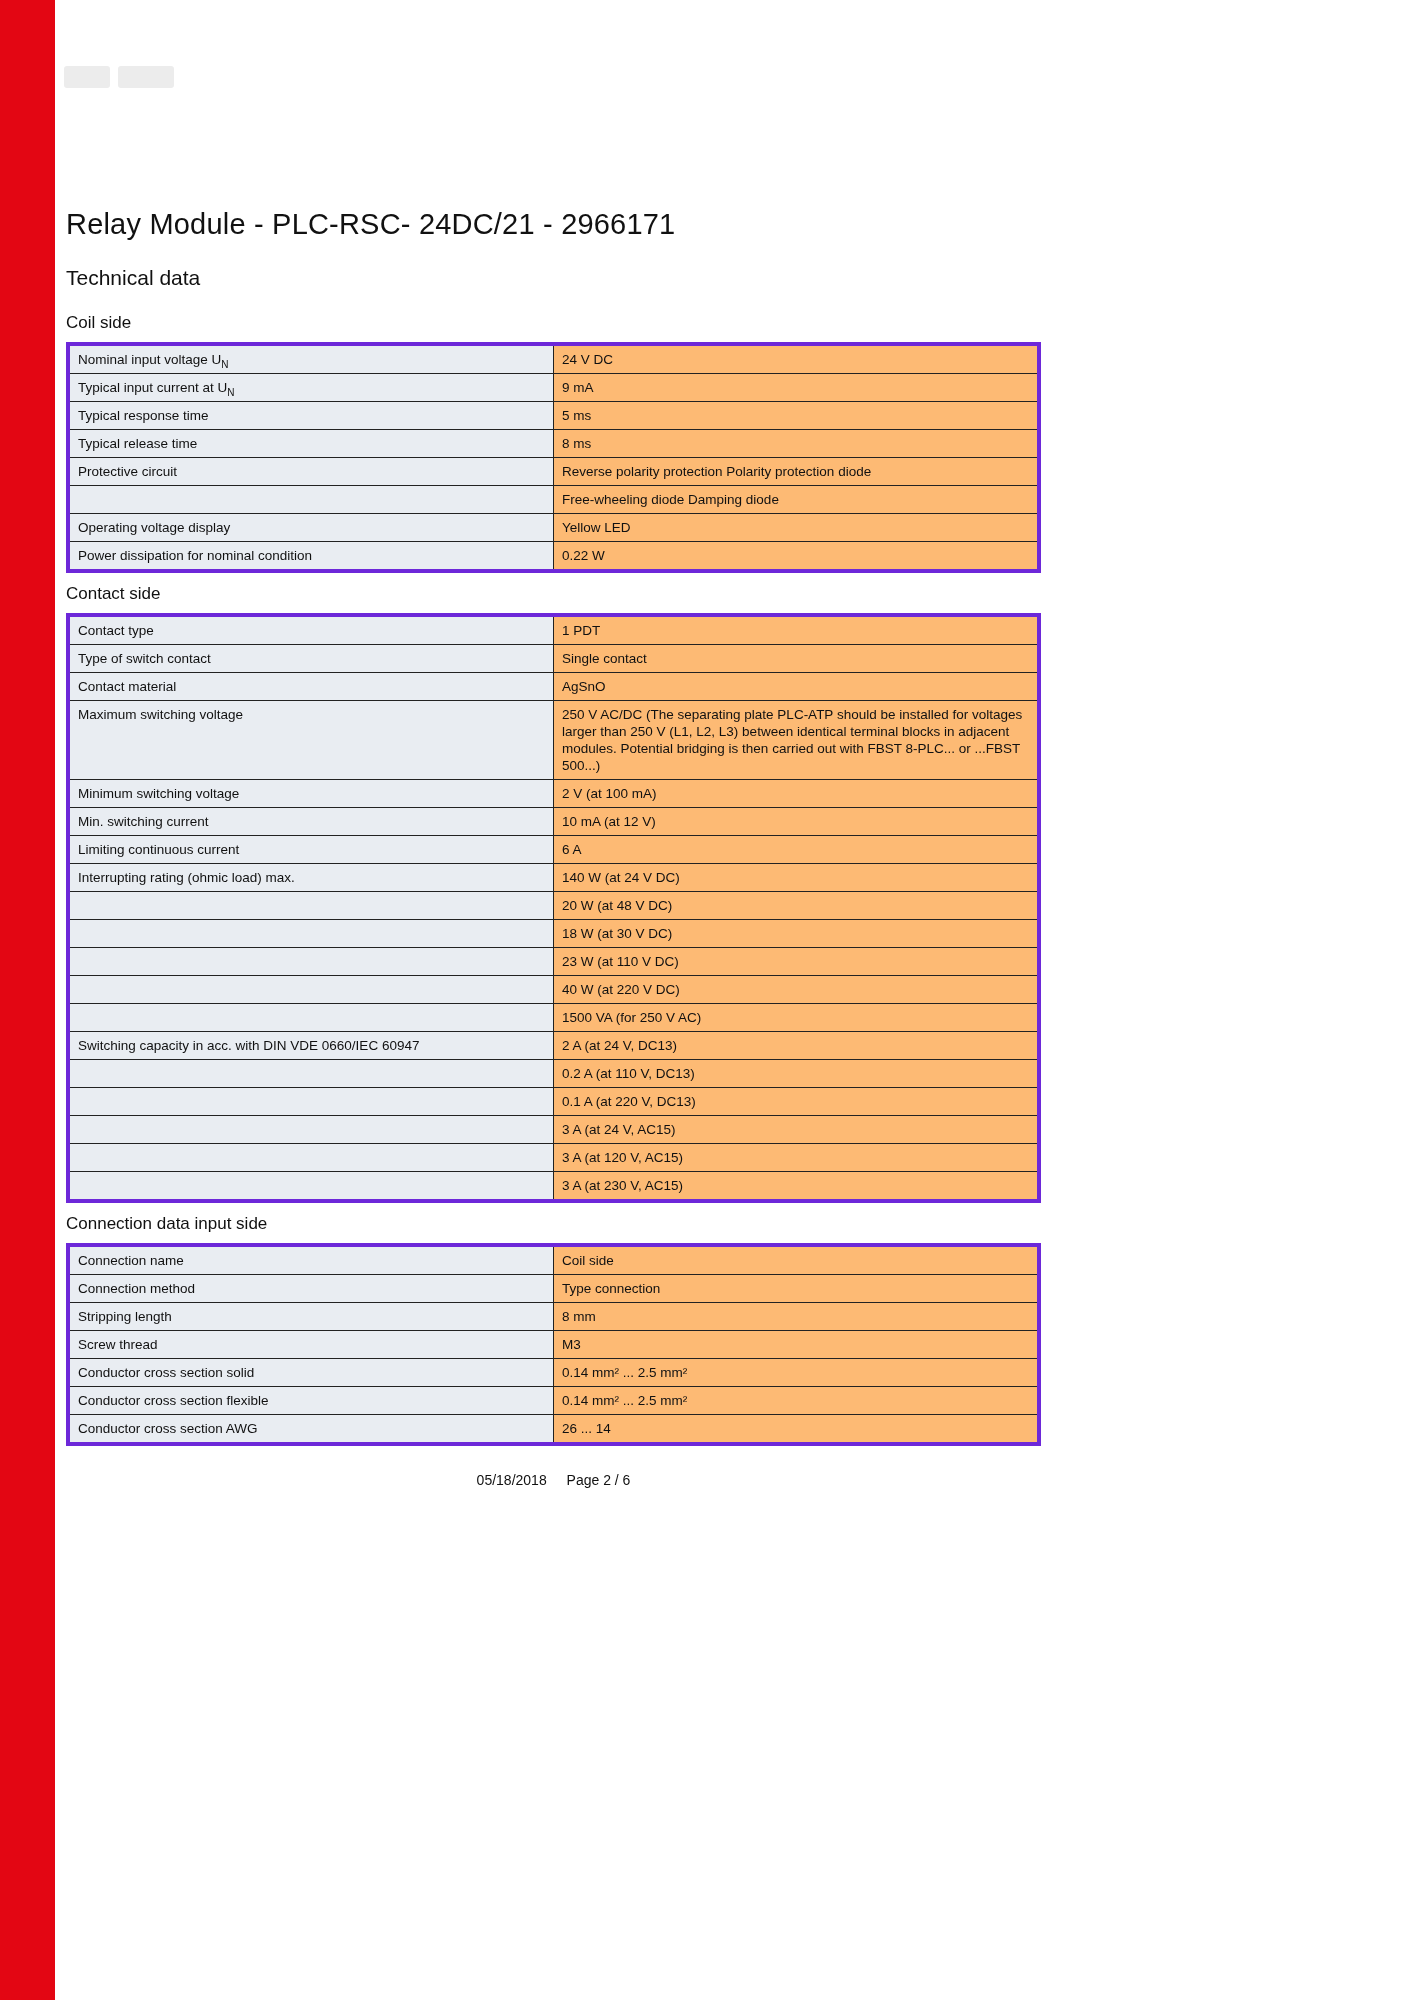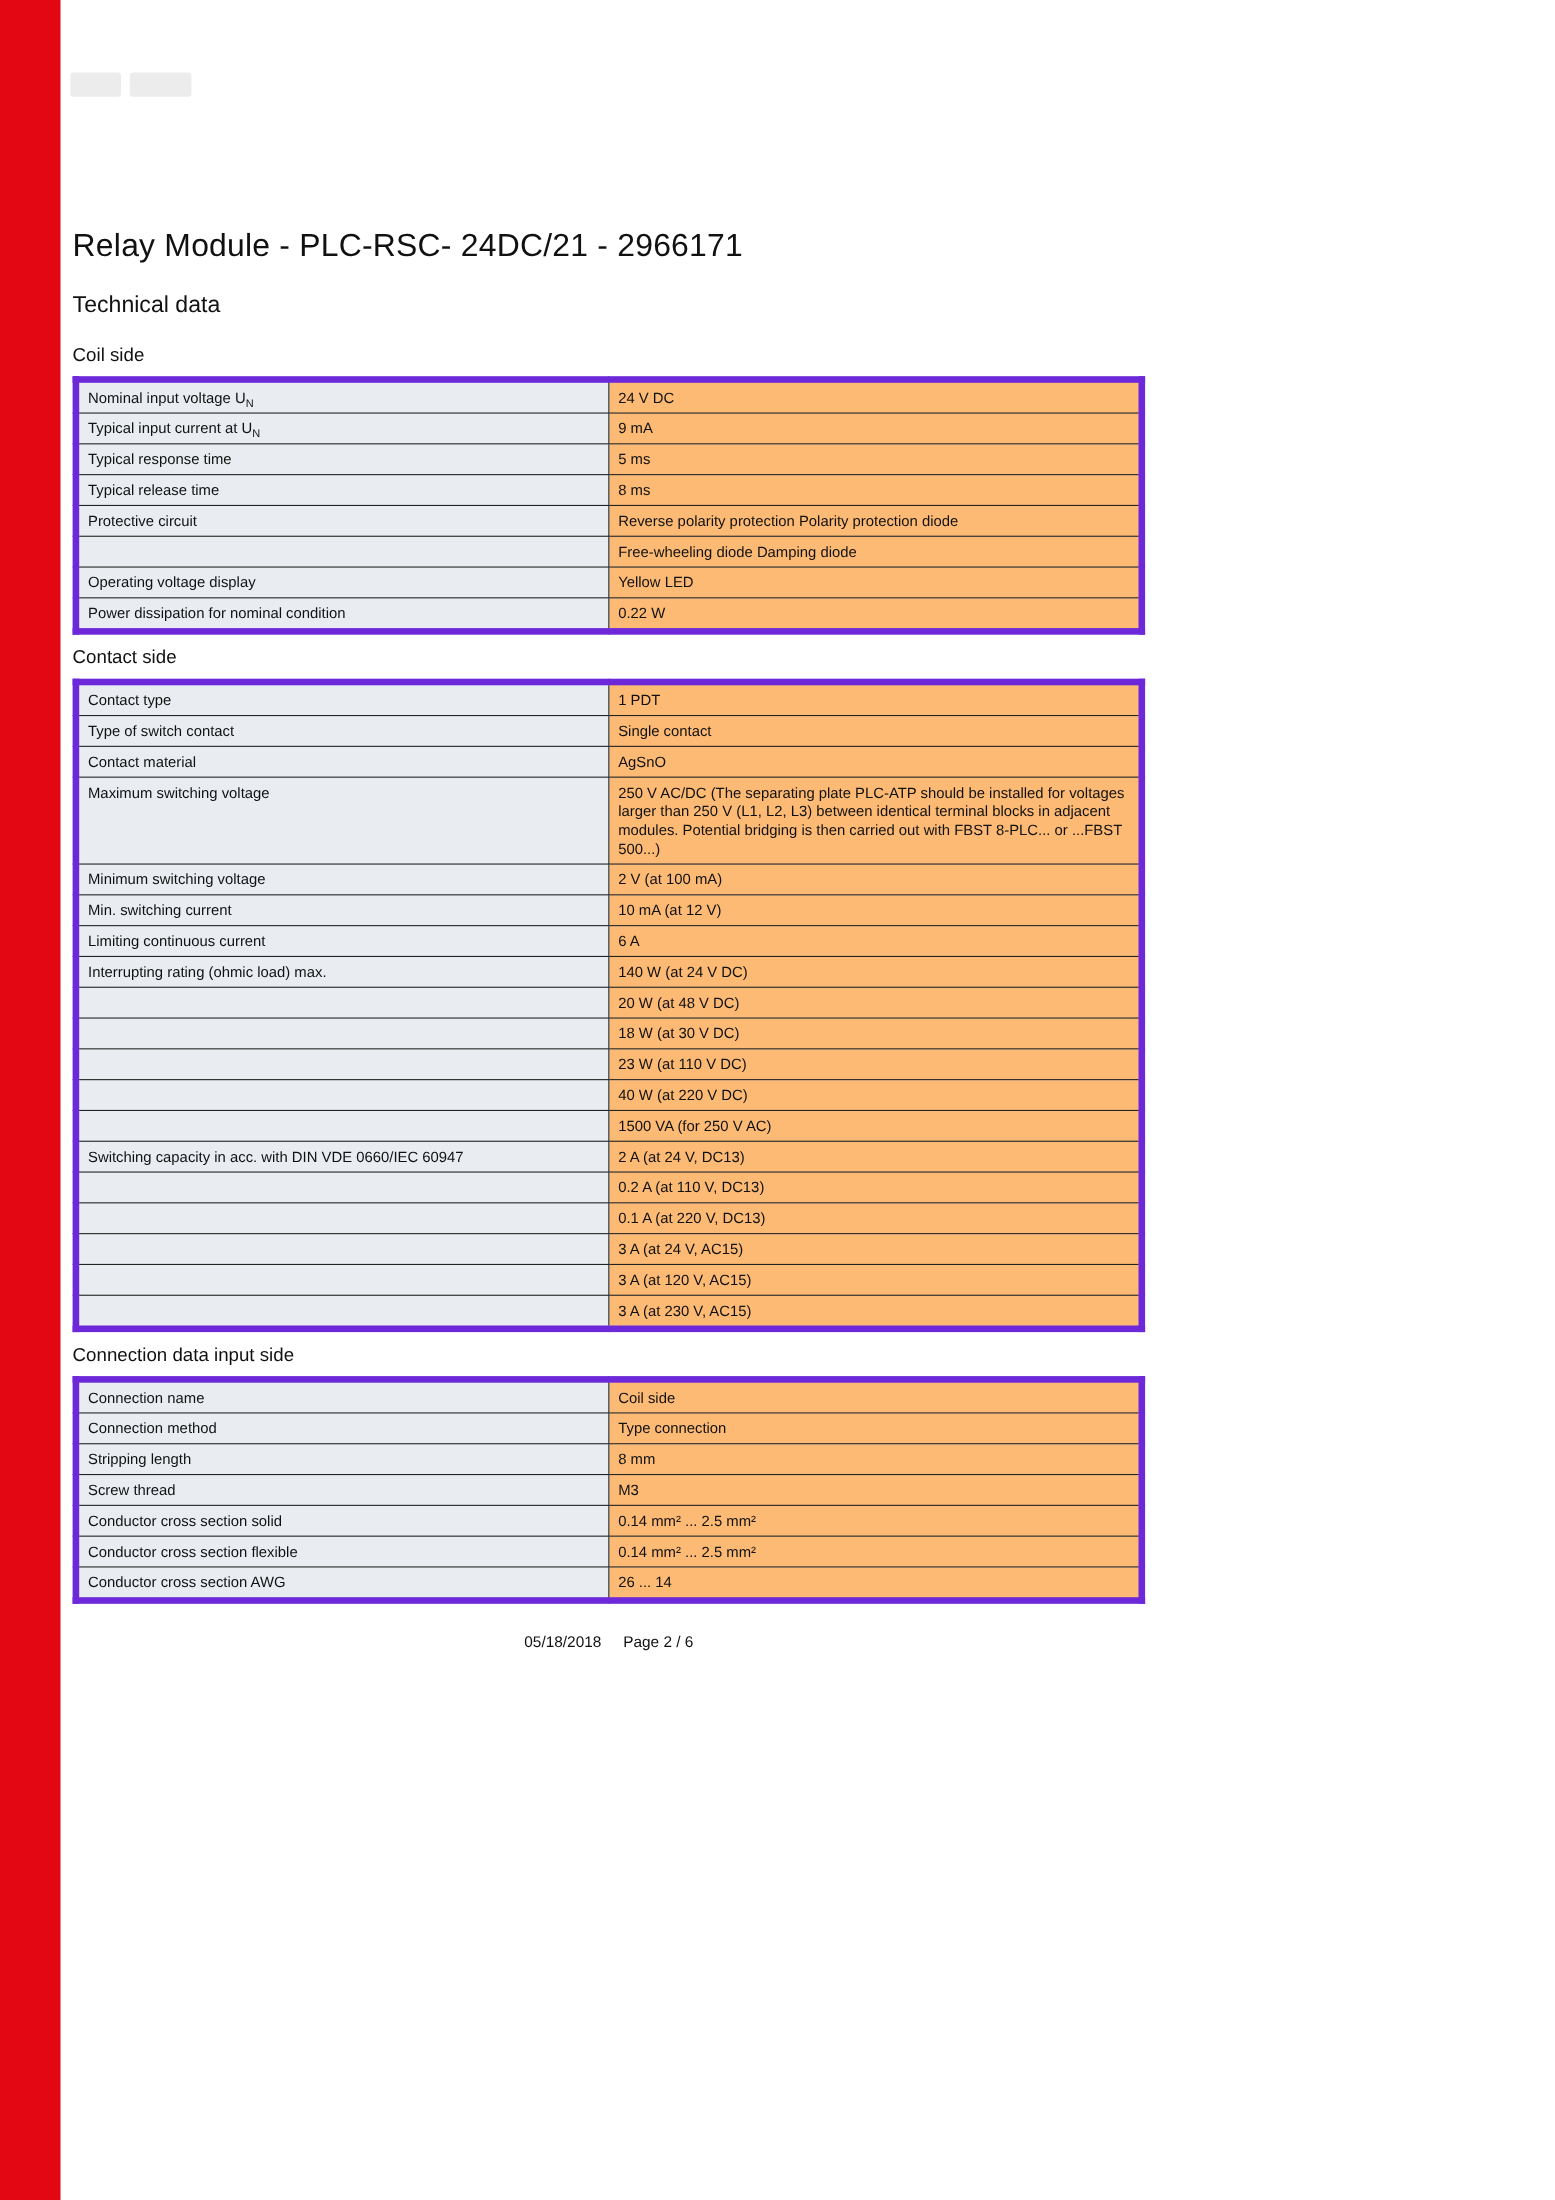--- a/index.html
+++ b/index.html
@@ -13,21 +13,21 @@
   .logo-ghost span { display:block; height:22px; background:#ececec; border-radius:3px; }
   .logo-ghost span:nth-child(1){ width:46px; }
   .logo-ghost span:nth-child(2){ width:56px; }
   .content { position:absolute; left:66px; top:0; width:975px;margin-top:45px; }
   h1.page-title { margin:163px 0 0; font-size:29px; font-weight:400; color:#111; letter-spacing:0.2px; }
   h2.tech-heading { margin:25px 0 0; font-size:21px; font-weight:400; }
   h3.section-heading { margin:11px 0 9px; font-size:17px; font-weight:400; }
   h3.section-heading.first { margin-top:23px; }
   table.spec-table {
     width:100%; border-collapse:collapse; table-layout:fixed;
-    border:6px solid #6d28d9;
+    border:4px solid #6d28d9;
   }
   table.spec-table td {
     border:1px solid #222; padding:5px 8px; font-size:13.5px;
     line-height:17px; vertical-align:top; color:#111;
     overflow-wrap:break-word;
   }
   td.label { background:#e9edf2; width:50%; }
   td.value { background:#fdba74; width:50%; }
   sub.subn { font-size:10px; line-height:0; }
   .footer { width:100%; text-align:center; font-size:14px; margin-top:26px; color:#111; }

